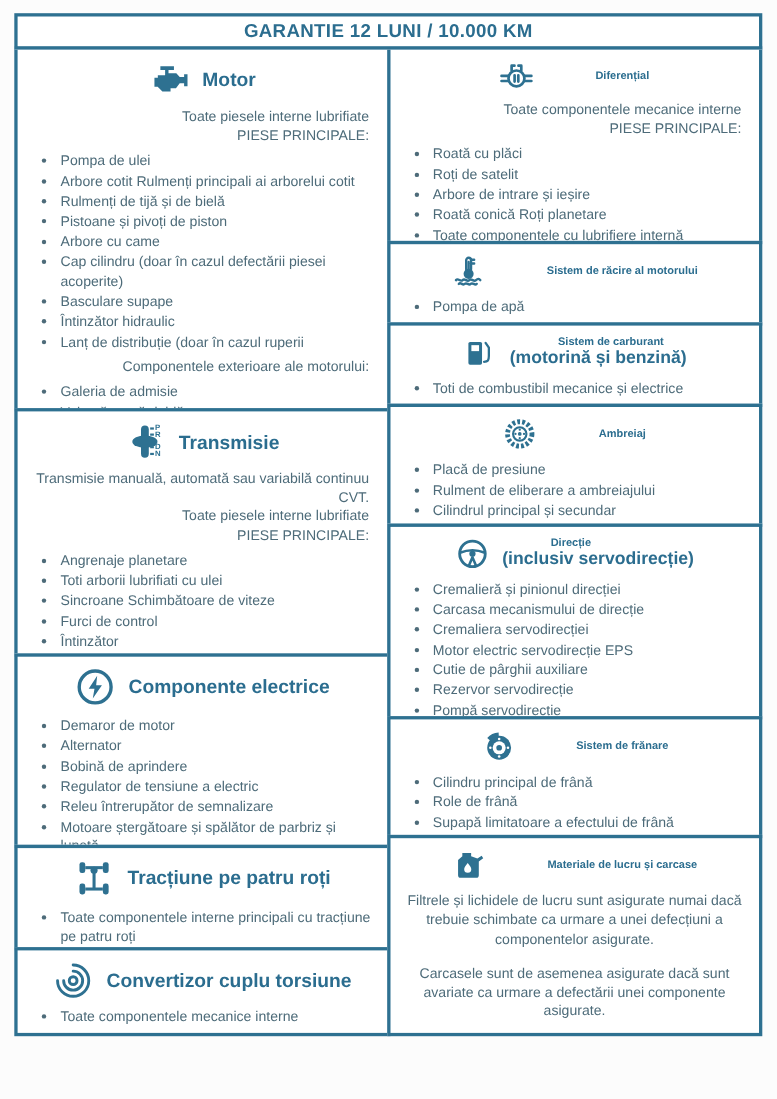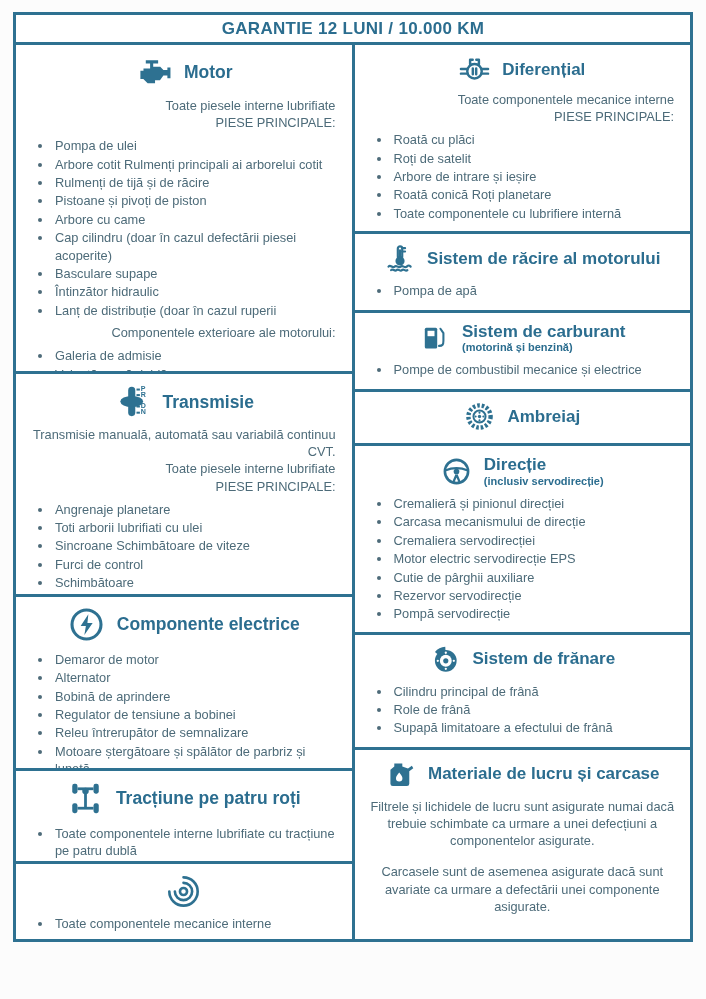--- a/index.html
+++ b/index.html
@@ -34,22 +34,22 @@
     display:flex;flex-direction:column;
   }
   .section.grow{flex:1 1 auto;}
   .sec-head{
     display:flex;align-items:center;justify-content:center;
     gap:12px;margin:2px 0 4px;flex:0 0 auto;
   }
   .sec-head .ttl{display:flex;flex-direction:column;align-items:flex-start;}
   h2,h3{margin:0;color:var(--heading);line-height:1.15;}
   .col-left h2{font-size:17.5px;font-weight:bold;}
-  .col-right h3{font-size:17px;font-weight:bold;}
-  .subtitle{font-size:11px;font-weight:bold;color:var(--heading);}
+  .col-right h3{font-size:10px;font-weight:bold;margin-left:44px;}
+  .subtitle{font-size:16px;font-weight:bold;color:var(--heading);}
   .intro{font-size:12.8px;text-align:right;line-height:1.34;margin:2px 6px;}
   .intro div{margin:0;}
   ul.bullets{
     margin:3px 0 2px;padding-left:27px;font-size:12.8px;line-height:1.36;
   }
   ul.bullets li{padding-left:2px;margin:1px 0;}
   ul.bullets li::marker{color:var(--text);}
   ul.bullets.push-bottom{margin-top:auto;margin-bottom:6px;}
   .paras{font-size:12.8px;text-align:center;line-height:1.35;margin:4px 0;}
   .paras p{margin:0 0 14px;}
@@ -82,21 +82,21 @@
               <h2>Motor</h2>
             </div>
         </div>
         <div class="intro">
             <div>Toate piesele interne lubrifiate</div>
             <div>PIESE PRINCIPALE:</div>
           </div>
         <ul class="bullets">
             <li>Pompa de ulei</li>
             <li>Arbore cotit Rulmenți principali ai arborelui cotit</li>
-            <li>Rulmenți de tijă și de răcire</li>
+            <li>Rulmenți de tijă și de bielă</li>
             <li>Pistoane și pivoți de piston</li>
             <li>Arbore cu came</li>
             <li>Cap cilindru (doar în cazul defectării piesei acoperite)</li>
             <li>Basculare supape</li>
             <li>Întinzător hidraulic</li>
             <li>Lanț de distribuție (doar în cazul ruperii</li>
           </ul>
         <div class="intro">
             <div>Componentele exterioare ale motorului:</div>
           </div>
@@ -132,42 +132,42 @@
         <div class="intro">
             <div>Transmisie manuală, automată sau variabilă continuu CVT.</div>
             <div>Toate piesele interne lubrifiate</div>
             <div>PIESE PRINCIPALE:</div>
           </div>
         <ul class="bullets">
             <li>Angrenaje planetare</li>
             <li>Toti arborii lubrifiati cu ulei</li>
             <li>Sincroane Schimbătoare de viteze</li>
             <li>Furci de control</li>
-            <li>Schimbătoare</li>
+            <li>Întinzător</li>
             <li>Pompa de ulei Cuplaje cu angrenaje planetare</li>
           </ul>
       </div>
 
       <div class="section">
         <div class="sec-head">
           <span class="icon i36">
             <svg viewBox="0 0 24 24">
               <circle cx="12" cy="12" r="9.4" fill="none" stroke="currentColor" stroke-width="2"></circle>
               <path d="M13.2 5.4 8.2 13h3.4L10.6 18.8 16 11h-3.4z" fill="currentColor"></path>
             </svg>
           </span>
           <div class="ttl">
               <h2>Componente electrice</h2>
             </div>
         </div>
         <ul class="bullets">
             <li>Demaror de motor</li>
             <li>Alternator</li>
             <li>Bobină de aprindere</li>
-            <li>Regulator de tensiune a bobinei</li>
+            <li>Regulator de tensiune a electric</li>
             <li>Releu întrerupător de semnalizare</li>
             <li>Motoare ștergătoare și spălător de parbriz și lunetă</li>
           </ul>
       </div>
 
       <div class="section">
         <div class="sec-head">
           <span class="icon i36">
             <svg viewBox="0 0 24 24" fill="currentColor">
               <rect x="3.4" y="2.5" width="3.4" height="6.4" rx="1.4"></rect>
@@ -178,33 +178,36 @@
               <rect x="6.8" y="17.4" width="10.4" height="1.8"></rect>
               <rect x="11.1" y="5.6" width="1.8" height="12.6"></rect>
               <circle cx="12" cy="7.2" r="2.1"></circle>
             </svg>
           </span>
           <div class="ttl">
               <h2>Tracțiune pe patru roți</h2>
             </div>
         </div>
         <ul class="bullets">
-            <li>Toate componentele interne lubrifiate cu tracțiune pe patru dublă</li>
+            <li>Toate componentele interne principali cu tracțiune pe patru roți</li>
           </ul>
       </div>
 
       <div class="section grow">
         <div class="sec-head">
           <span class="icon i36">
             <svg viewBox="0 0 24 24" fill="none" stroke="currentColor" stroke-width="1.7" stroke-linecap="round">
               <path d="M12 2.8a9.2 9.2 0 1 1-9.2 9.2"></path>
               <path d="M12 6.4a5.6 5.6 0 1 1-5.6 5.6"></path>
               <circle cx="12" cy="12" r="2.3"></circle>
             </svg>
           </span>
+          <div class="ttl">
+              <h2>Convertizor cuplu torsiune</h2>
+            </div>
         </div>
         <ul class="bullets push-bottom">
             <li>Toate componentele mecanice interne</li>
           </ul>
       </div>
 
     </div>
 
     <div class="col col-right">
 
@@ -263,21 +266,21 @@
               <rect x="6.6" y="6.8" width="5.4" height="4.2" fill="#ffffff"></rect>
               <path d="M15.5 18.5c2.8 0 3.4-1 3.4-4V8.6l-2.3-3.4" fill="none" stroke="currentColor" stroke-width="1.6" stroke-linecap="round"></path>
             </svg>
           </span>
           <div class="ttl">
             <h3>Sistem de carburant</h3>
             <span class="subtitle">(motorină și benzină)</span>
           </div>
         </div>
         <ul class="bullets">
-            <li>Pompe de combustibil mecanice și electrice</li>
+            <li>Toti de combustibil mecanice și electrice</li>
           </ul>
       </div>
 
       <div class="section">
         <div class="sec-head">
           <span class="icon i30">
             <svg viewBox="0 0 24 24" fill="none" stroke="currentColor">
               <circle cx="12" cy="12" r="8.6" stroke-width="3.4" stroke-dasharray="2 1.5"></circle>
               <circle cx="12" cy="12" r="4.7" stroke-width="1.5"></circle>
               <circle cx="12" cy="12" r="1.3" fill="currentColor" stroke="none"></circle>
@@ -286,20 +289,25 @@
                   <circle cx="15" cy="12" r=".8"></circle>
                 <circle cx="12" cy="15" r=".8"></circle>
                   <circle cx="9" cy="12" r=".8"></circle>
               </g>
             </svg>
           </span>
           <div class="ttl">
               <h3>Ambreiaj</h3>
             </div>
         </div>
+        <ul class="bullets">
+            <li>Placă de presiune</li>
+            <li>Rulment de eliberare a ambreiajului</li>
+            <li>Cilindrul principal și secundar</li>
+          </ul>
       </div>
 
       <div class="section">
         <div class="sec-head">
           <span class="icon i30">
             <svg viewBox="0 0 24 24" fill="none" stroke="currentColor" stroke-width="2">
               <circle cx="12" cy="12" r="9"></circle>
               <circle cx="12" cy="12" r="2.2" fill="currentColor" stroke="none"></circle>
               <path d="M3.2 11.2c5.4-2.2 12.2-2.2 17.6 0" stroke-width="1.8"></path>
               <path d="M12 14.4 9.4 20.6M12 14.4l2.6 6.2" stroke-width="1.8"></path>

